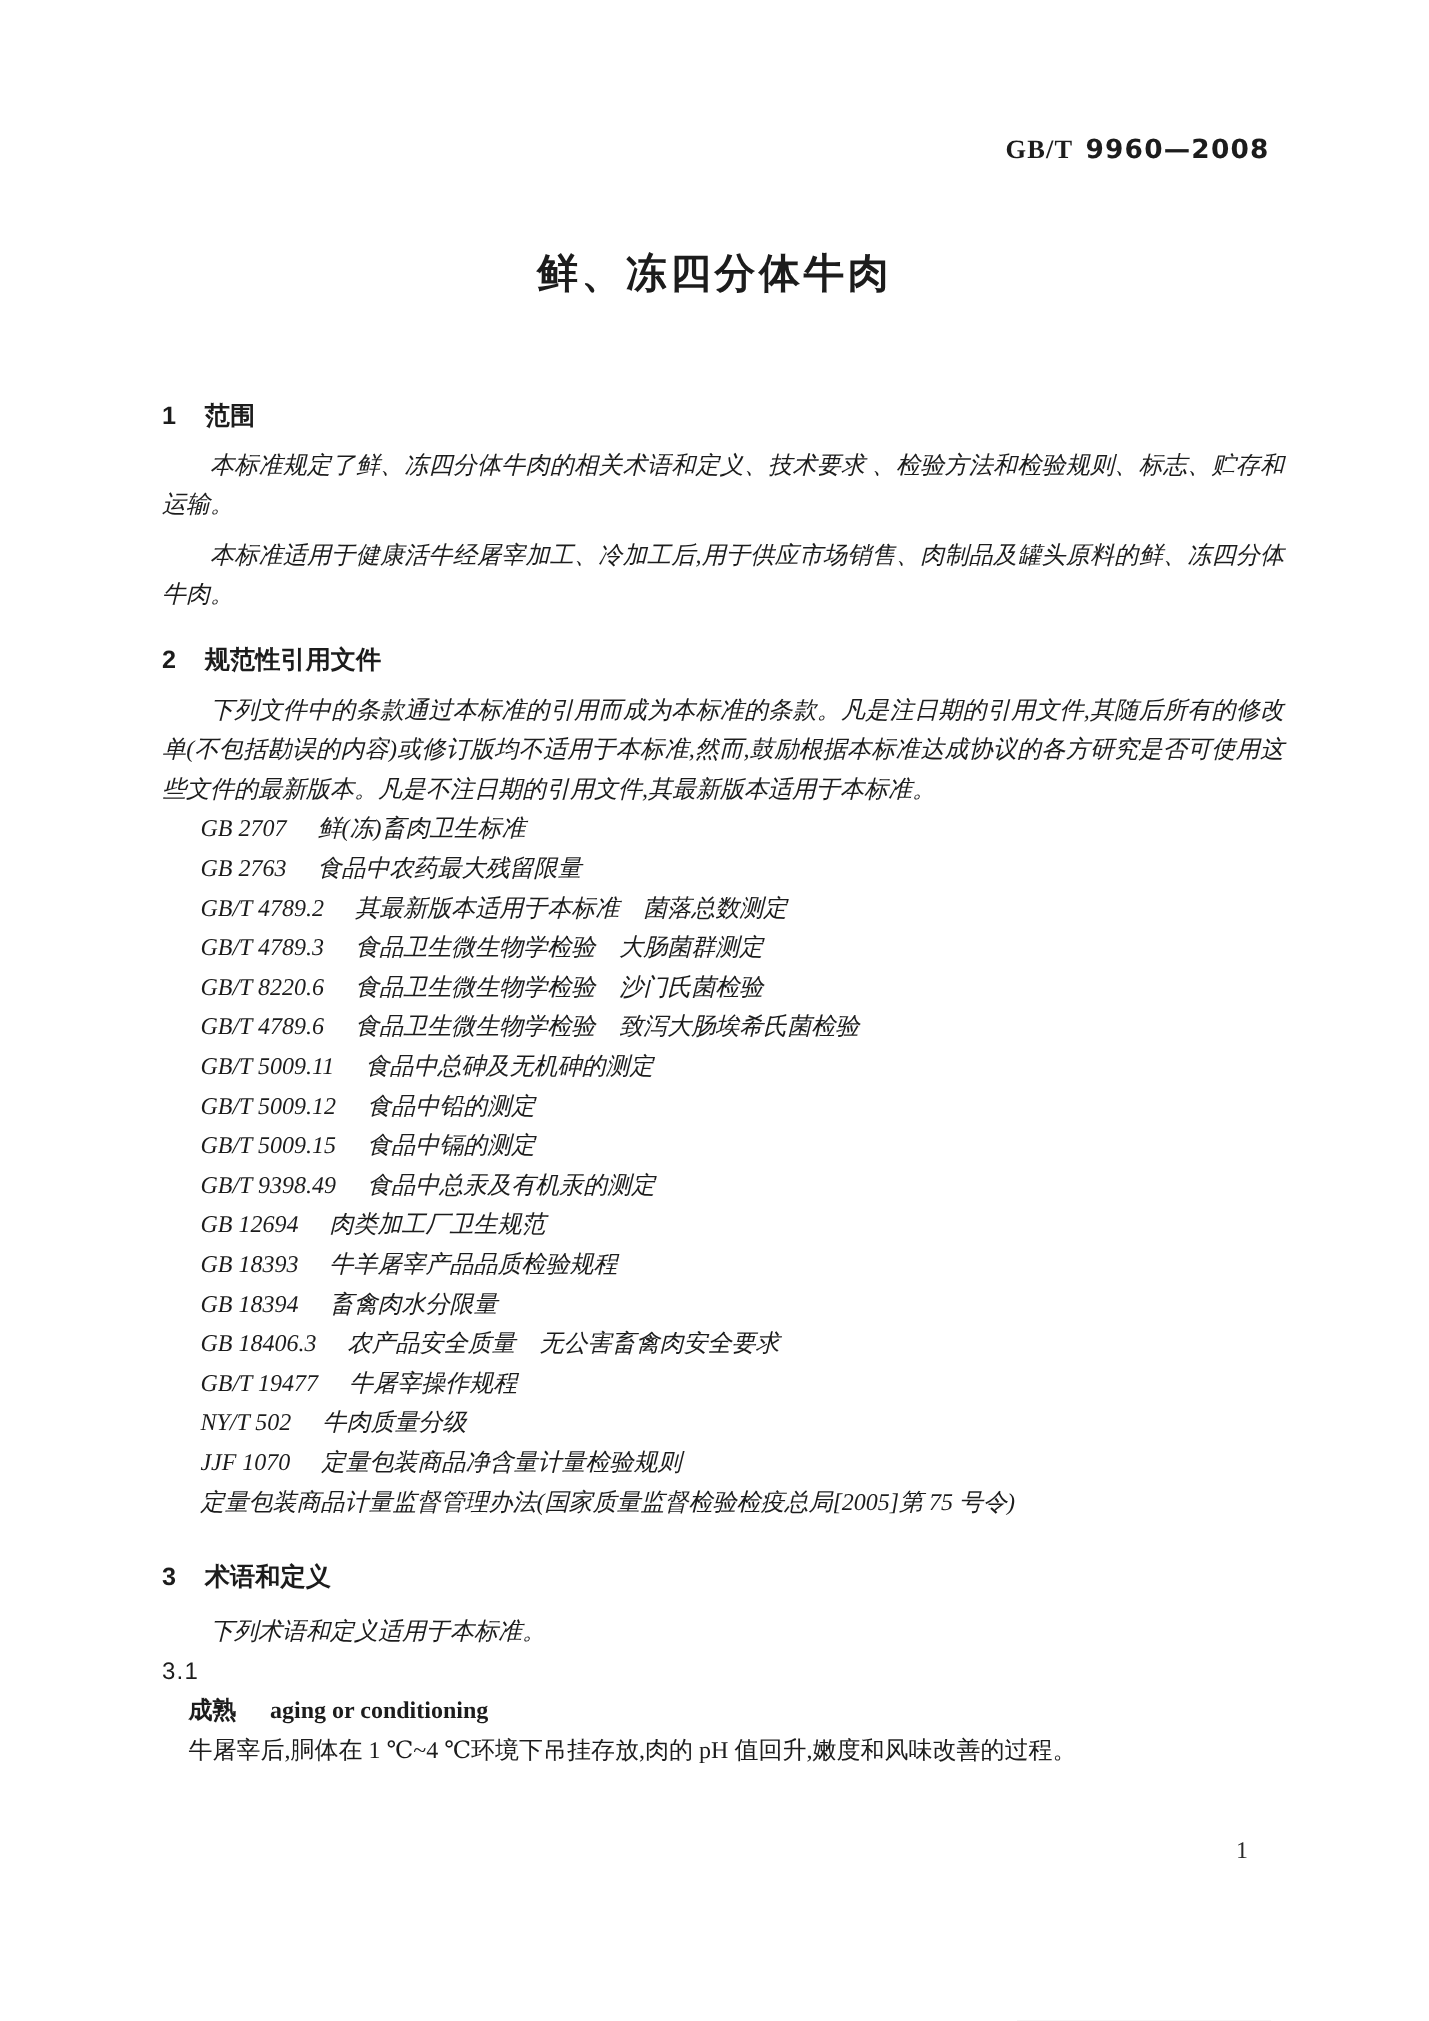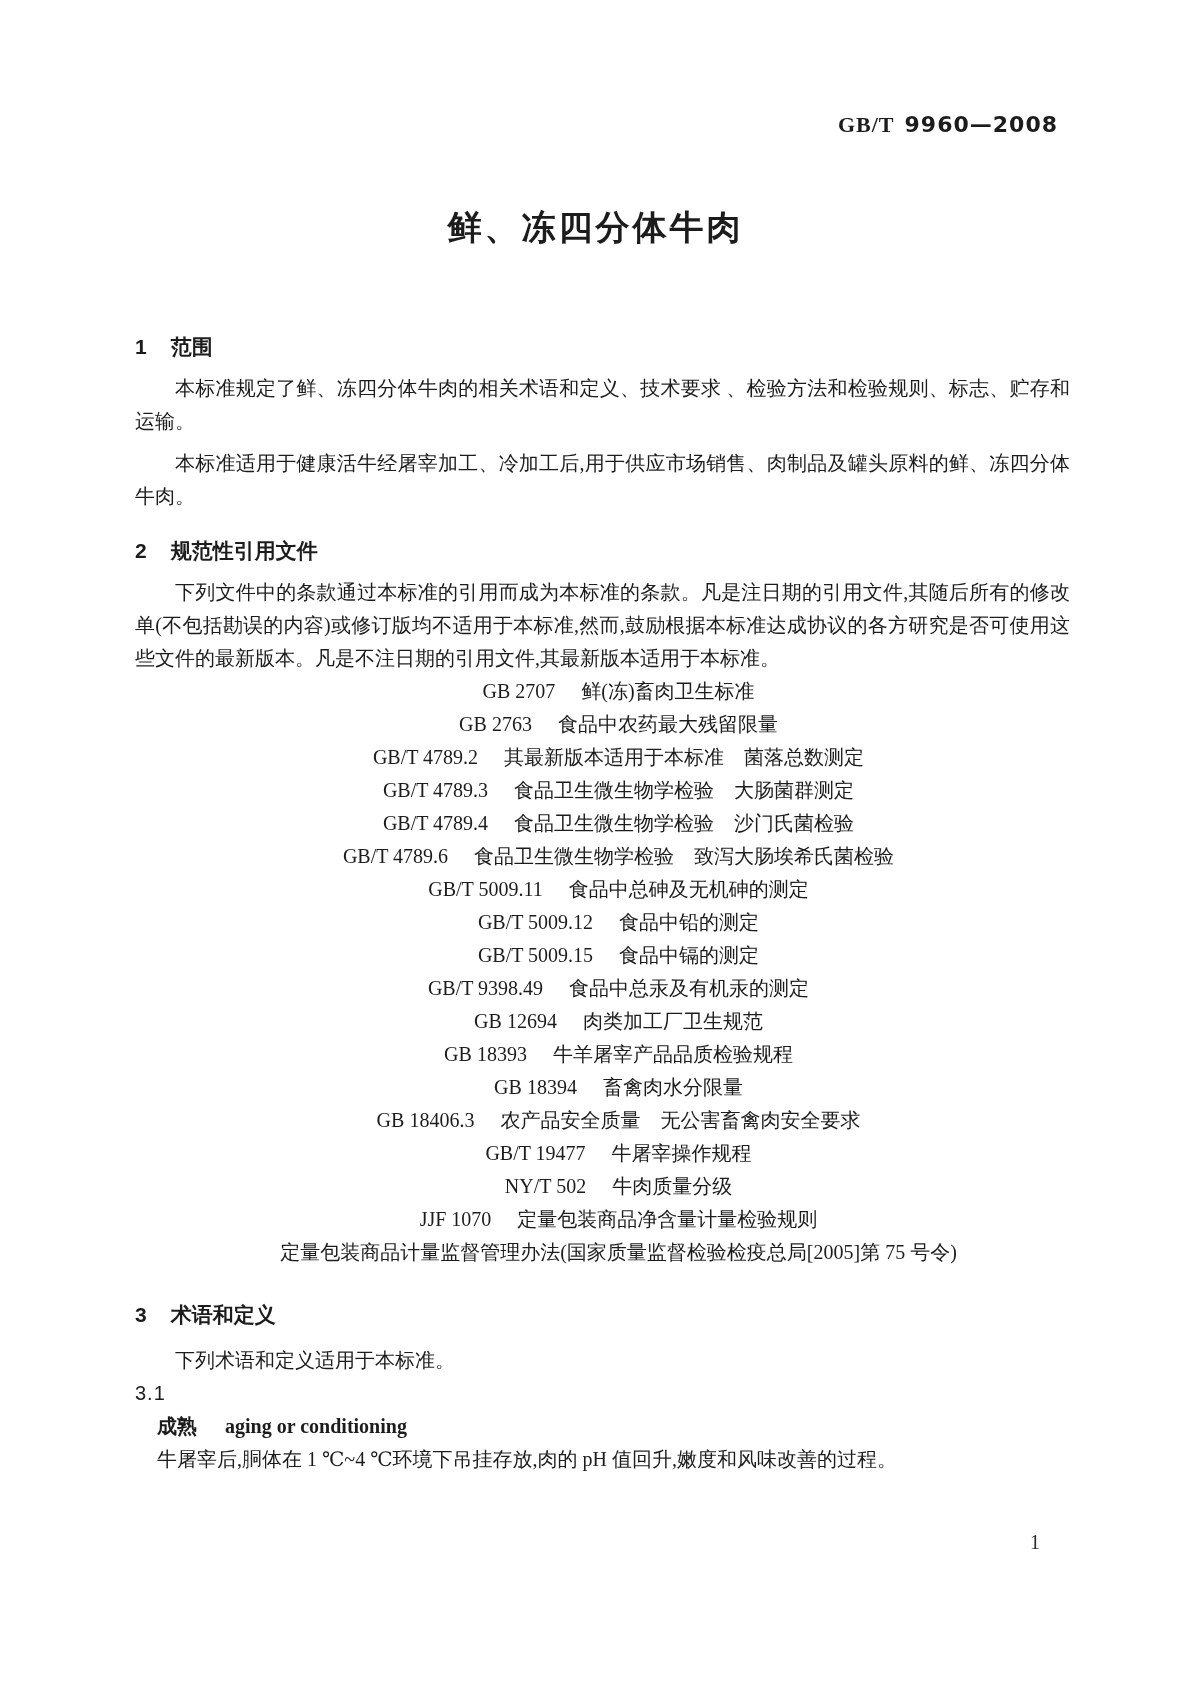--- a/index.html
+++ b/index.html
@@ -32,27 +32,27 @@
   }
   .sec-heading{
     font-family:"Liberation Sans","DejaVu Sans",sans-serif;
     font-weight:bold;font-size:21px;line-height:33px;
     margin:0;
   }
   .sec-heading .sec-num{display:inline-block;margin-right:24px;font-weight:bold;}
   .h2gap{margin-top:21px;}
   .h3gap{margin-top:29px;}
   .para{
-    margin:0;text-align:justify;text-indent:2em;
+    margin:0;text-align:justify;text-indent:2em;font-style:italic;
   }
   .para.first{margin-top:9px;}
   .para.terms-intro{margin-top:13px;}
   
   .ref-list{margin:0;padding:0;list-style:none;}
-  .ref-row{padding-left:32px;line-height:33px;text-align:center;}
+  .ref-row{padding-left:32px;line-height:33px;text-align:left;font-style:italic;}
   .ref-code{margin-right:26px;white-space:nowrap;}
   .ref-code:empty{display:none;margin:0;}
   
   .term-number{
     font-family:"Liberation Sans","DejaVu Sans",sans-serif;
     font-size:20px;line-height:33px;letter-spacing:1px;
   }
   .term-line{padding-left:22px;line-height:33px;}
   .term-cn{
     font-family:"Liberation Sans","DejaVu Sans",sans-serif;
@@ -109,21 +109,21 @@
 
         <li class="ref-row">
           <span class="ref-code">GB/T 4789.2</span><span class="ref-title">其最新版本适用于本标准　菌落总数测定</span>
         </li>
 
         <li class="ref-row">
           <span class="ref-code">GB/T 4789.3</span><span class="ref-title">食品卫生微生物学检验　大肠菌群测定</span>
         </li>
 
         <li class="ref-row">
-          <span class="ref-code">GB/T 4789.4</span><span class="ref-title">食品卫生微生物学检验　沙门氏菌检验</span>
+          <span class="ref-code">GB/T 8220.6</span><span class="ref-title">食品卫生微生物学检验　沙门氏菌检验</span>
         </li>
 
         <li class="ref-row">
           <span class="ref-code">GB/T 4789.6</span><span class="ref-title">食品卫生微生物学检验　致泻大肠埃希氏菌检验</span>
         </li>
 
         <li class="ref-row">
           <span class="ref-code">GB/T 5009.11</span><span class="ref-title">食品中总砷及无机砷的测定</span>
         </li>
 

